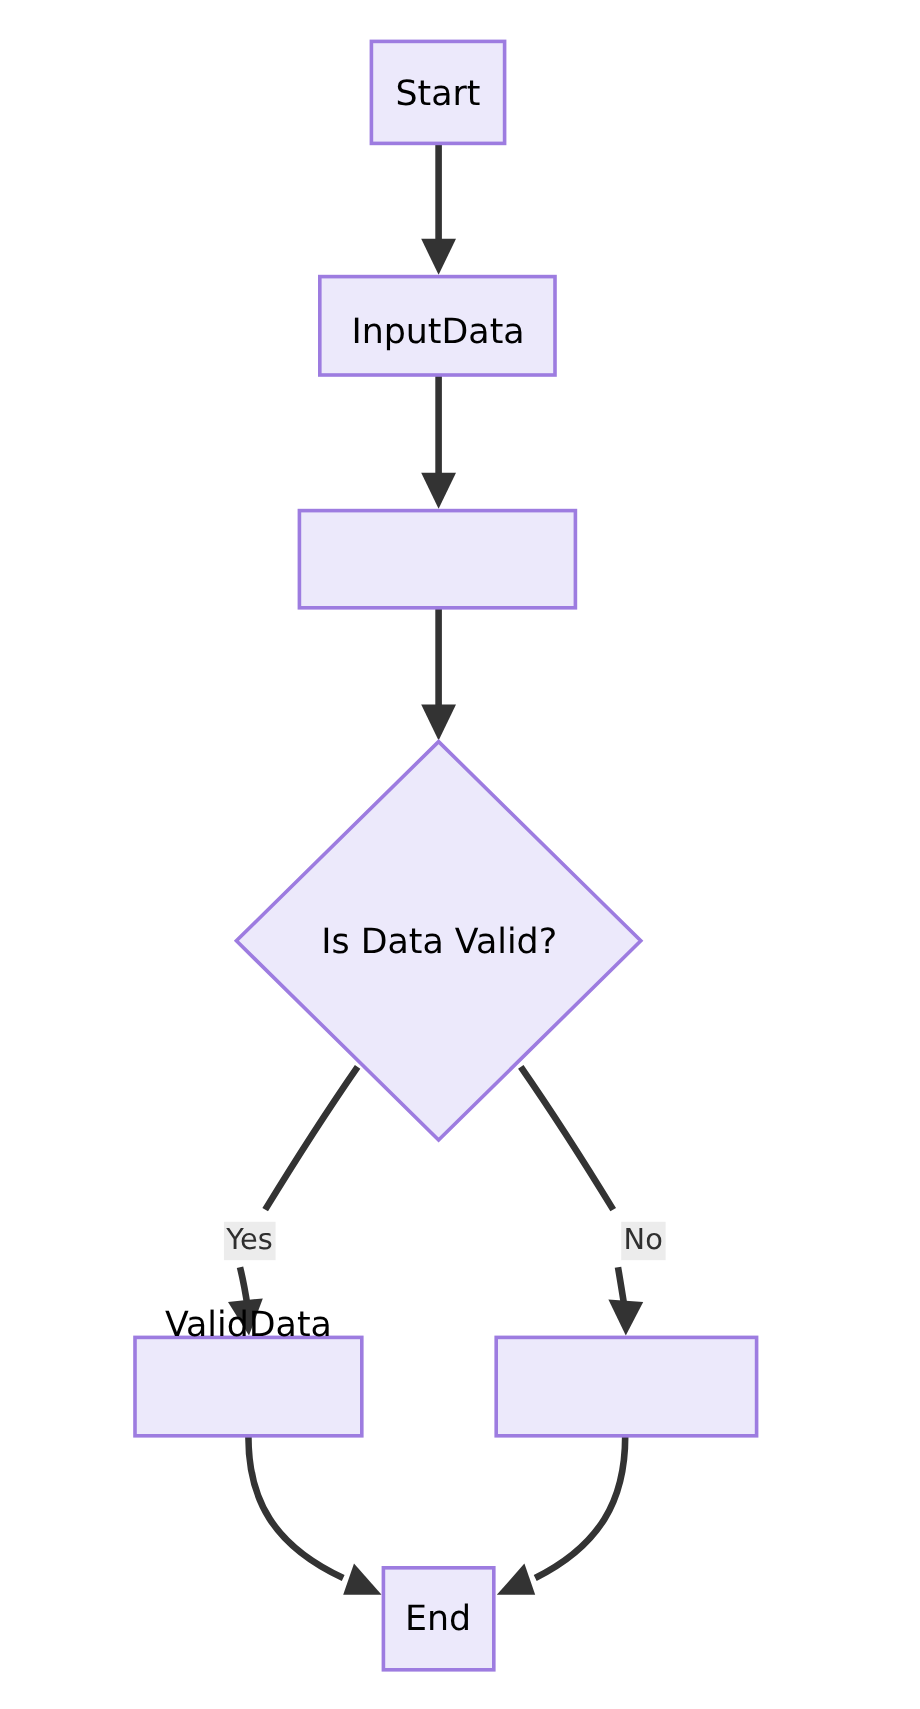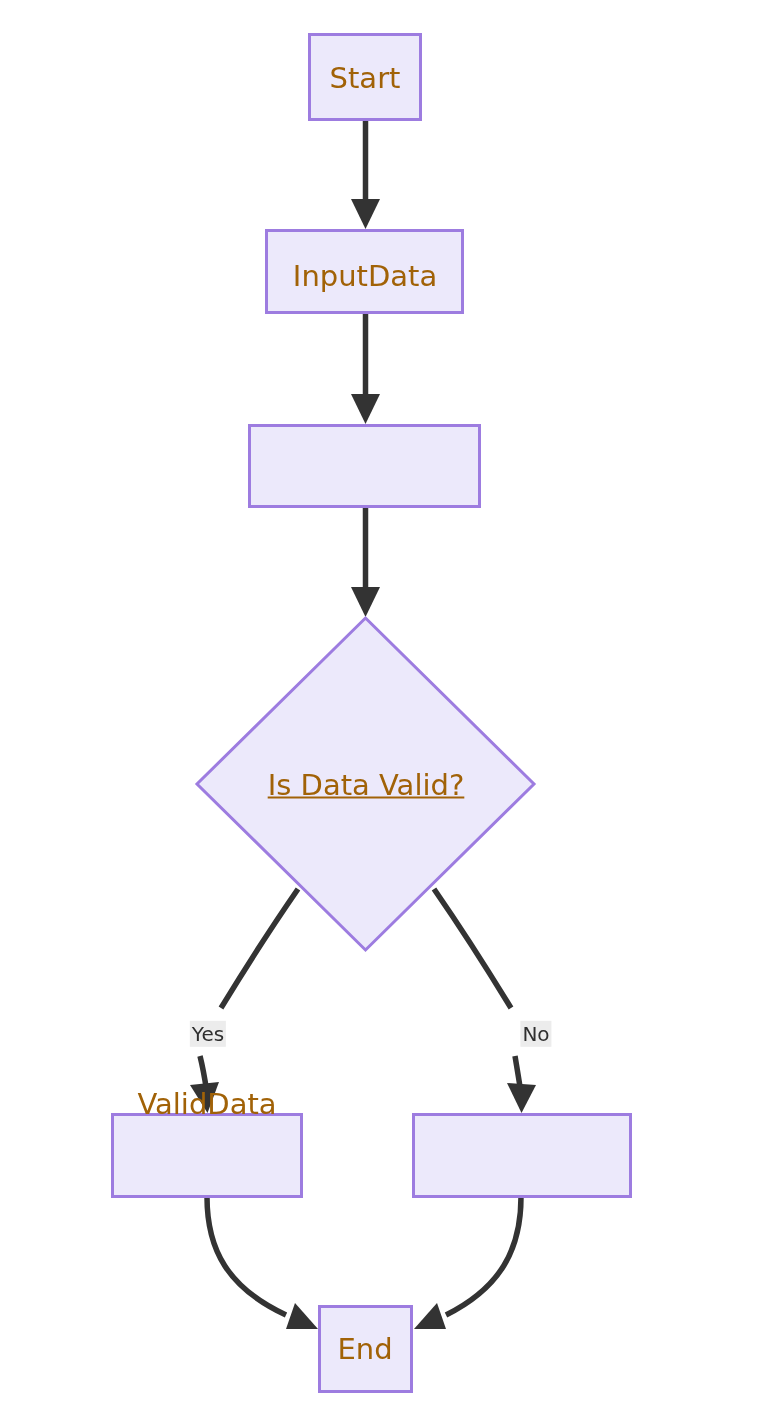--- a/index.html
+++ b/index.html
@@ -37,33 +37,33 @@
     fill: #333333;
     stroke: none;
   }
   .node-shape {
     fill: #ece9fb;
     stroke: #9d7ce0;
     stroke-width: 3px;
   }
   .node-label {
     position: absolute;
-    color: #a16207;
+    color: #000000;
     font-size: 29px;
     line-height: 1;
     white-space: nowrap;
     text-align: center;
     font-family: "DejaVu Sans", "Liberation Sans", sans-serif;
     transform: translate(-50%, -50%);
     pointer-events: none;
   }
   .edge-label {
     position: absolute;
     color: #2f2f2f;
-    font-size: 20px;
+    font-size: 24px;
     line-height: 1.32;
     white-space: nowrap;
     background: #ececec;
     padding: 0 2px;
     font-family: "DejaVu Sans", "Liberation Sans", sans-serif;
     transform: translate(-50%, -50%);
   }
 </style>
 </head>
 <body>
@@ -116,21 +116,21 @@
     <rect class="node-shape" x="112.5" y="1114.5" width="189" height="82"></rect>
     <rect class="node-shape" x="413.5" y="1114.5" width="217" height="82"></rect>
     <rect class="node-shape" x="319.5" y="1306.5" width="92" height="85"></rect>
   </svg>
 
   <div class="node-label" style="left:365px; top:78px;">Start</div>
 
   <div class="node-label" style="left:365px; top:276px;">InputData</div>
 
 
-  <div class="node-label" style="left:366px; top:785px;text-decoration:underline;">Is Data Valid?</div>
+  <div class="node-label" style="left:366px; top:785px;">Is Data Valid?</div>
 
   <div class="node-label" style="left:207px; top:1104px;">ValidData</div>
 
 
   <div class="node-label" style="left:365px; top:1349px;">End</div>
 
   <div class="edge-label" style="left:208px; top:1034px;">Yes</div>
 
   <div class="edge-label" style="left:536px; top:1034px;text-align:center;">No</div>
 

